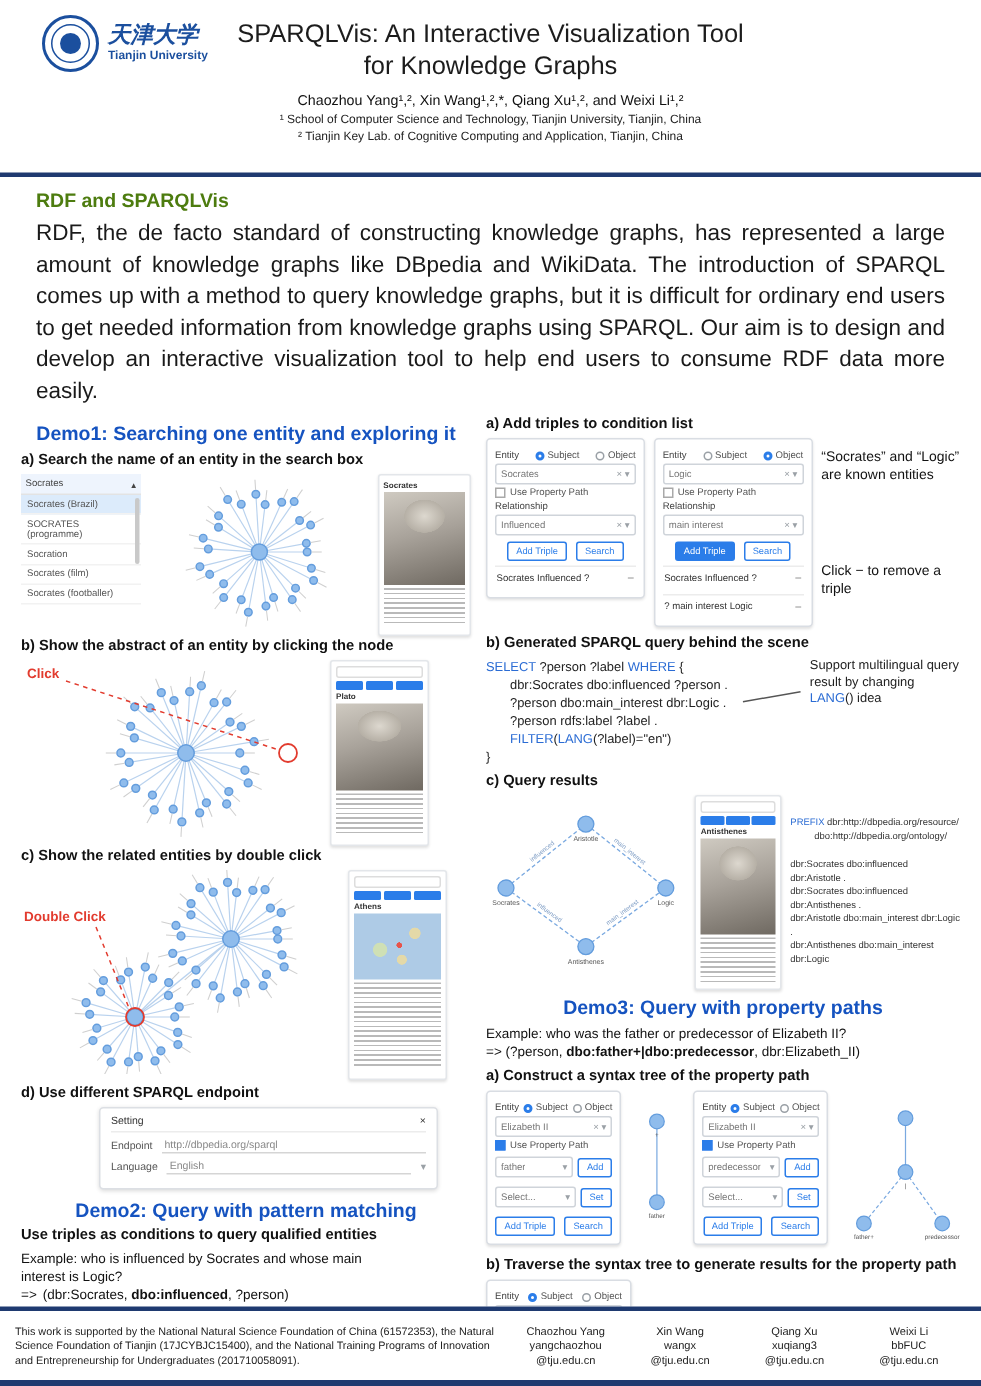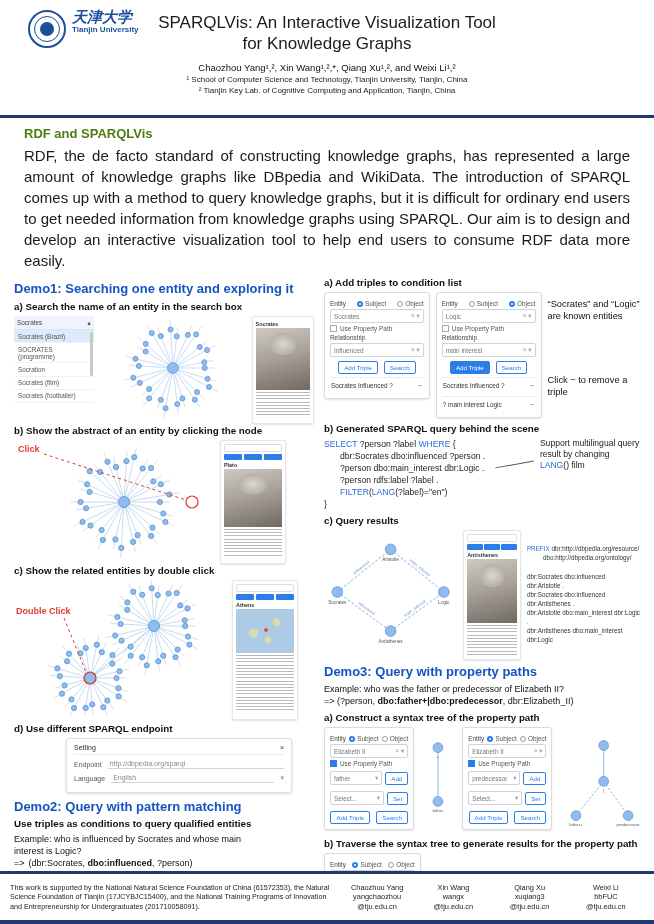--- a/index.html
+++ b/index.html
@@ -1,40 +1,40 @@
 <!DOCTYPE html>
 <html><head>
 <meta charset="utf-8">
 <style>
   html,body{margin:0;padding:0;background:#e8e8e8;}
   .poster{position:relative;width:654px;height:924px;background:#fff;overflow:hidden;
           font-family:"Liberation Sans","DejaVu Sans",sans-serif;color:#111;}
   
   .header{position:relative;height:115px;}
-  .logo{position:absolute;left:28px;top:10px;display:flex;gap:6px;}
+  .logo{position:absolute;left:28px;top:10px;display:flex;align-items:center;gap:6px;}
   .emblem{width:34px;height:34px;border-radius:50%;border:2.5px solid #1b4f9e;position:relative;background:#fff;}
   .emblem:before{content:"";position:absolute;inset:4px;border-radius:50%;border:1.5px solid #1b4f9e;}
   .emblem:after{content:"";position:absolute;inset:10px;border-radius:50%;background:#1b4f9e;}
   .logo-txt{display:flex;flex-direction:column;line-height:1.05;}
   .logo-cn{font-family:"Liberation Serif","DejaVu Serif",serif;font-weight:bold;font-style:italic;font-size:15px;color:#1b4f9e;}
   .logo-en{font-size:8px;font-weight:bold;color:#1b4f9e;}
   .titles{text-align:center;padding-top:12px;}
   .title{font-size:17px;line-height:1.25;color:#1c1c1c;}
   .authors{font-size:9.5px;margin-top:7px;}
   .affil{font-size:8px;margin-top:2px;color:#222;}
   .rule{height:3px;background:#1f3a70;}
   
   .intro{padding:6px 24px 0 24px;}
   .sec-h{color:#4d7c0f;font-weight:bold;font-size:13px;margin:2px 0 4px 0;}
   .body-text{font-size:15px;line-height:1.4;text-align:justify;color:#1a1a1a;}
   
   .cols{display:flex;gap:10px;padding:4px 14px 0 14px;}
   .col-l{width:300px;flex:0 0 300px;}
   .col-r{width:316px;flex:1;}
-  .demo-h{color:#1553c0;font-weight:bold;font-size:13px;margin:6px 0 4px 0;}
+  .demo-h{color:#1553c0;font-weight:bold;font-size:13px;margin:6px 0 4px 0;text-align:center;}
   .sub-label{font-weight:bold;font-size:9.8px;margin:5px 0 4px 0;}
   .sub-h{font-weight:bold;font-size:9.8px;margin:2px 0 4px 0;}
   .fig-row{display:flex;gap:6px;align-items:flex-start;margin:2px 0 4px 0;}
   .ex-text{font-size:9px;line-height:1.35;}
   .ex-triples{font-size:9px;line-height:1.35;display:flex;gap:4px;}
   .bd{font-weight:bold;}
   .kw{color:#2b6cd4;}
   
   .panel{border:1px solid #d9dde3;border-radius:3px;background:#fff;padding:5px;font-size:6.4px;color:#555;
          box-shadow:0 1px 2px rgba(0,0,0,.12);}
@@ -731,21 +731,21 @@
             <div class="cl" style="padding-left: 0px;"><span class="kw">SELECT</span><span> ?person ?label </span><span class="kw">WHERE</span><span> {</span></div>
             <div class="cl" style="padding-left: 16px;"><span>dbr:Socrates dbo:influenced ?person .</span></div>
             <div class="cl" style="padding-left: 16px;"><span>?person dbo:main_interest dbr:Logic .</span></div>
             <div class="cl" style="padding-left: 16px;"><span>?person rdfs:label ?label .</span></div>
             <div class="cl" style="padding-left: 16px;"><span class="kw">FILTER</span><span>(</span><span class="kw">LANG</span><span>(?label)="en")</span></div>
             <div class="cl" style="padding-left: 0px;"><span>}</span></div>
           </div>
         <div class="connector"></div>
         <div class="note" style="width:108px;"><span>Support multilingual query
 result by changing
-</span><span class="kw">LANG</span><span>() film</span></div>
+</span><span class="kw">LANG</span><span>() idea</span></div>
       </div>
 
       <div class="sub-label">c) Query results</div>
       <div class="fig-row" style="height:128px;">
         <svg class="graph" width="150" height="124" viewBox="0 0 150 124">
             <defs>
               <marker id="ar3" viewBox="0 0 8 8" refX="7" refY="4" markerWidth="5" markerHeight="5" orient="auto-start-reverse">
                 <path d="M0,0 L8,4 L0,8 z" fill="#6ba3dd"></path>
               </marker>
             </defs>

